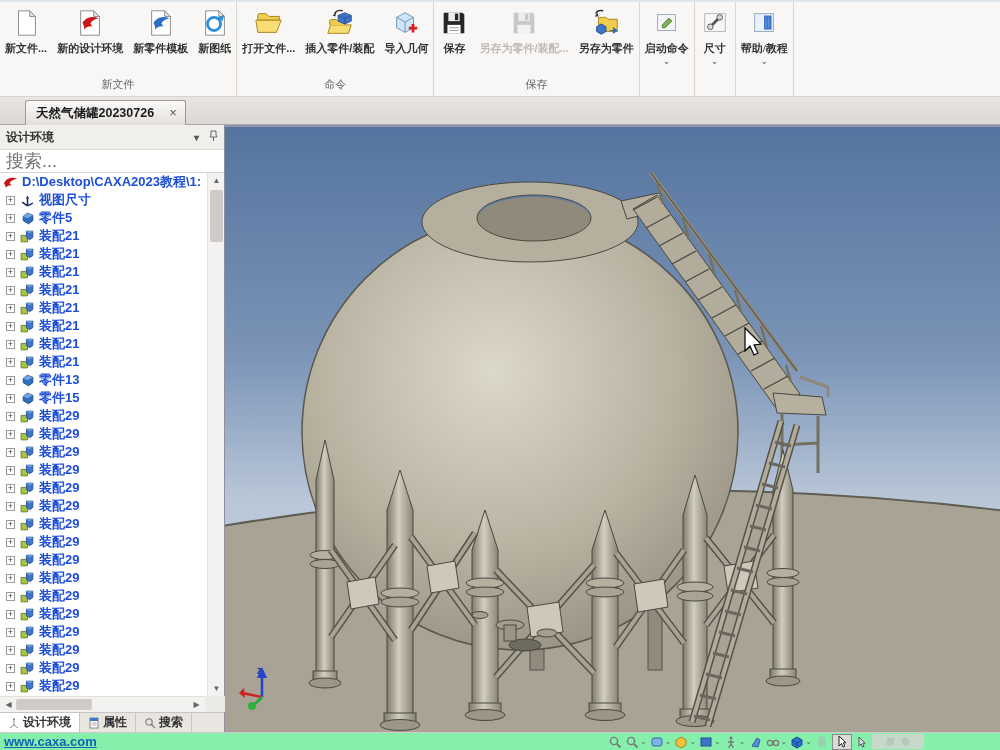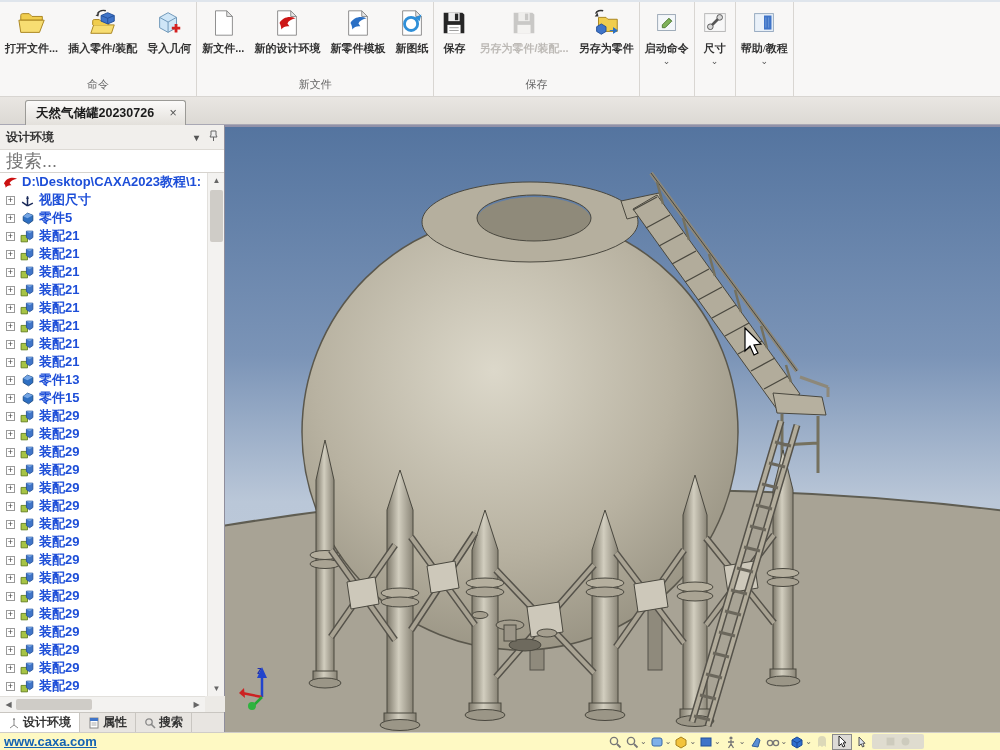--- a/index.html
+++ b/index.html
@@ -58,21 +58,21 @@
   #hcorner { position:absolute; left:205px; width:20px; height:16px; background:#eceae6; }
   #paneltabs { height:20px; display:flex; align-items:stretch; background:#e8e5e1; border-top:1px solid #c9c6c1; }
   .ptab { display:flex; align-items:center; gap:3px; padding:0 8px; font-size:12px; font-weight:700; color:#333;
     border-right:1px solid #c9c6c1; cursor:pointer; }
   .ptab.active { background:#fff; }
   .ptab svg { width:12px; height:12px; }
   
   #viewport { position:absolute; left:225px; top:125px; width:775px; height:607px; }
   
   #statusbar { position:absolute; left:0; top:732px; width:1000px; height:18px;
-    background:#fef9c3; border-top:1px solid #cfccc8; font-size:12px; display:flex; align-items:center; }
+    background:#86efac; border-top:1px solid #cfccc8; font-size:12px; display:flex; align-items:center; }
   #caxalink { position:absolute; left:4px; color:#1563b2; font-weight:700; text-decoration:underline; font-size:13px; cursor:pointer; }
   .stext { font-weight:700; color:#222; }
   .sval { color:#222; font-weight:700; }
   #statmid { position:absolute; left:285px; display:flex; align-items:center; gap:14px; }
   #staticons { position:absolute; left:608px; display:flex; align-items:center; gap:3px; }
   .sico { display:flex; align-items:center; }
   .sico svg { width:14px; height:14px; }
   .sico .chev { font-size:8px; color:#666; margin-left:1px; }
   .sico.sel { background:#dcdad6; border:1px solid #8a8a8a; padding:0 2px; }
   .sico.dim { opacity:.4; }
@@ -81,20 +81,58 @@
 </style>
 </head>
 <body>
 
 <div id="ribbon">
 
   <div class="rgroup">
     <div class="rbtns">
       <div class="rbtn">
         <svg viewBox="0 0 32 32">
+            <path d="M8 3h12l6 6v20H8z" fill="#fff" stroke="#8a8a8a"></path>
+            <path d="M20 3l6 6h-6z" fill="#e6e6e6" stroke="#8a8a8a"></path>
+          </svg>
+        <span class="blabel">新文件...</span>
+      </div>
+      <div class="rbtn">
+        <svg viewBox="0 0 32 32">
+            <path d="M6 3h14l6 6v20H6z" fill="#fff" stroke="#8a8a8a"></path>
+            <path d="M20 3l6 6h-6z" fill="#e6e6e6" stroke="#8a8a8a"></path>
+            <path d="M8 16c3-6 11-8 17-5-5 1.5-7.5 3-8.5 5.5l2 3c-3.5-.5-6.5.5-8.5 3.5-.2-3-1-5.5-2-7z" fill="#cc1616"></path>
+          </svg>
+        <span class="blabel">新的设计环境</span>
+      </div>
+      <div class="rbtn">
+        <svg viewBox="0 0 32 32">
+            <path d="M6 3h14l6 6v20H6z" fill="#fff" stroke="#8a8a8a"></path>
+            <path d="M20 3l6 6h-6z" fill="#e6e6e6" stroke="#8a8a8a"></path>
+            <path d="M8 16c3-6 11-8 17-5-5 1.5-7.5 3-8.5 5.5l2 3c-3.5-.5-6.5.5-8.5 3.5-.2-3-1-5.5-2-7z" fill="#2a6fc4"></path>
+          </svg>
+        <span class="blabel">新零件模板</span>
+      </div>
+      <div class="rbtn">
+        <svg viewBox="0 0 32 32">
+            <path d="M6 3h14l6 6v20H6z" fill="#fff" stroke="#8a8a8a"></path>
+            <path d="M20 3l6 6h-6z" fill="#e6e6e6" stroke="#8a8a8a"></path>
+            <circle cx="15" cy="17" r="7" fill="none" stroke="#2f8fd8" stroke-width="3"></circle>
+            <path d="M19 10l7-3-2 7z" fill="#2f8fd8"></path>
+          </svg>
+        <span class="blabel">新图纸</span>
+      </div>
+    </div>
+    <div class="gcaption">新文件</div>
+  </div>
+
+  <div class="rgroup">
+    <div class="rbtns">
+      <div class="rbtn">
+        <svg viewBox="0 0 32 32">
             <path d="M4 8c0-1.2.8-2 2-2h7l3 3h11v4H4z" fill="#f0cd4e" stroke="#a8821c"></path>
             <path d="M2 13h27l-5 13H4z" fill="#f7dd72" stroke="#a8821c"></path>
           </svg>
         <span class="blabel">打开文件...</span>
       </div>
       <div class="rbtn">
         <svg viewBox="0 0 32 32">
             <path d="M3 27l3-9h22l-3 9z" fill="#f7dd72" stroke="#a8821c"></path>
             <path d="M5 18v-4c0-1 .7-1.7 1.7-1.7H12l2 2h8v3.7" fill="#f0cd4e" stroke="#a8821c"></path>
             <path d="M14 8l7-3 7 3v6l-7 3-7-3z" fill="#3f74c8" stroke="#23509a"></path>
@@ -107,58 +145,20 @@
       <div class="rbtn">
         <svg viewBox="0 0 32 32">
             <path d="M6 10l9-5 9 5v11l-9 5-9-5z" fill="#cfe6f7" stroke="#6a93b5"></path>
             <path d="M6 10l9 5 9-5M15 15v11" fill="none" stroke="#6a93b5"></path>
             <path d="M24 21h3v3h3v3h-3v3h-3v-3h-3v-3h3z" fill="#d42020" transform="translate(-2,-4)"></path>
           </svg>
         <span class="blabel">导入几何</span>
       </div>
     </div>
     <div class="gcaption">命令</div>
-  </div>
-
-  <div class="rgroup">
-    <div class="rbtns">
-      <div class="rbtn">
-        <svg viewBox="0 0 32 32">
-            <path d="M8 3h12l6 6v20H8z" fill="#fff" stroke="#8a8a8a"></path>
-            <path d="M20 3l6 6h-6z" fill="#e6e6e6" stroke="#8a8a8a"></path>
-          </svg>
-        <span class="blabel">新文件...</span>
-      </div>
-      <div class="rbtn">
-        <svg viewBox="0 0 32 32">
-            <path d="M6 3h14l6 6v20H6z" fill="#fff" stroke="#8a8a8a"></path>
-            <path d="M20 3l6 6h-6z" fill="#e6e6e6" stroke="#8a8a8a"></path>
-            <path d="M8 16c3-6 11-8 17-5-5 1.5-7.5 3-8.5 5.5l2 3c-3.5-.5-6.5.5-8.5 3.5-.2-3-1-5.5-2-7z" fill="#cc1616"></path>
-          </svg>
-        <span class="blabel">新的设计环境</span>
-      </div>
-      <div class="rbtn">
-        <svg viewBox="0 0 32 32">
-            <path d="M6 3h14l6 6v20H6z" fill="#fff" stroke="#8a8a8a"></path>
-            <path d="M20 3l6 6h-6z" fill="#e6e6e6" stroke="#8a8a8a"></path>
-            <path d="M8 16c3-6 11-8 17-5-5 1.5-7.5 3-8.5 5.5l2 3c-3.5-.5-6.5.5-8.5 3.5-.2-3-1-5.5-2-7z" fill="#2a6fc4"></path>
-          </svg>
-        <span class="blabel">新零件模板</span>
-      </div>
-      <div class="rbtn">
-        <svg viewBox="0 0 32 32">
-            <path d="M6 3h14l6 6v20H6z" fill="#fff" stroke="#8a8a8a"></path>
-            <path d="M20 3l6 6h-6z" fill="#e6e6e6" stroke="#8a8a8a"></path>
-            <circle cx="15" cy="17" r="7" fill="none" stroke="#2f8fd8" stroke-width="3"></circle>
-            <path d="M19 10l7-3-2 7z" fill="#2f8fd8"></path>
-          </svg>
-        <span class="blabel">新图纸</span>
-      </div>
-    </div>
-    <div class="gcaption">新文件</div>
   </div>
 
   <div class="rgroup">
     <div class="rbtns">
       <div class="rbtn">
         <svg viewBox="0 0 32 32">
             <path d="M5 5h20l2 2v20H5z" fill="#262626"></path>
             <rect x="10" y="5" width="12" height="9" fill="#ededed"></rect>
             <rect x="17" y="6" width="3.5" height="7" fill="#262626"></rect>
             <rect x="9" y="18" width="14" height="9" fill="#fff"></rect>

